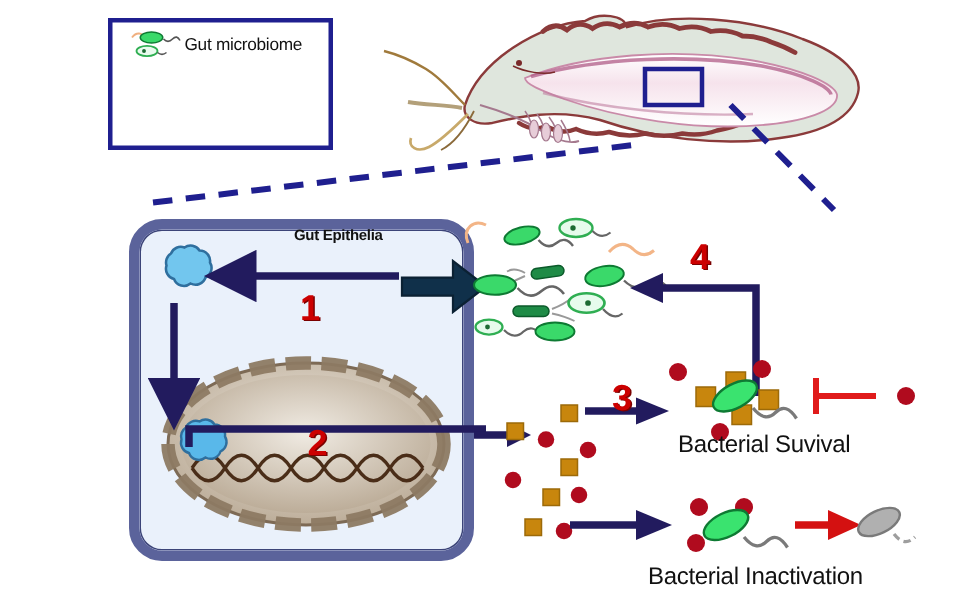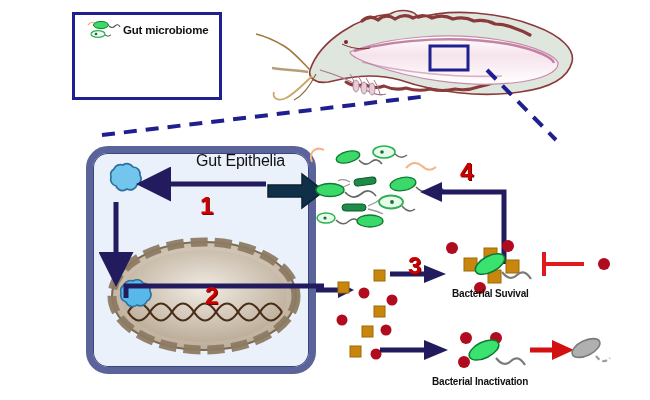--- a/index.html
+++ b/index.html
@@ -3,28 +3,28 @@
 <meta charset="utf-8">
 <style>
   html,body{margin:0;padding:0;background:#ffffff;}
   body{width:650px;height:400px;position:relative;overflow:hidden;
        font-family:"Liberation Sans",sans-serif;}
   .abs{position:absolute;}
   
   #legend{left:72px;top:12px;width:150px;height:88px;
           border:3px solid #1f1f8f;background:#ffffff;box-sizing:border-box;}
   .leg-row{display:flex;align-items:center;height:29px;padding-left:8px;}
-  .leg-lab{font-size:11.5px;font-weight:bold;color:#111;letter-spacing:-0.2px;text-align:right;}
+  .leg-lab{font-size:11.5px;font-weight:normal;color:#111;letter-spacing:-0.2px;text-align:right;}
   .leg-ico{width:40px;display:flex;justify-content:center;align-items:center;}
   .sq-ico{width:10px;height:10px;background:#c8860d;border:1px solid #9c6a09;}
   .ci-ico{width:11px;height:11px;border-radius:50%;background:#b00b1e;}
   
-  #gut-epi-label{left:196px;top:152px;font-size:16px;font-weight:normal;color:#111;
+  #gut-epi-label{left:196px;top:152px;font-size:10px;font-weight:bold;color:#111;
                  letter-spacing:-0.2px;}
-  .res-label{font-size:10px;font-weight:bold;color:#111;letter-spacing:-0.2px;}
+  .res-label{font-size:16px;font-weight:normal;color:#111;letter-spacing:-0.2px;}
   #surv-label{left:452px;top:288px;}
   #inact-label{left:432px;top:376px;}
   
   .num{font-size:24px;font-weight:bold;color:#cc0000;
        text-shadow:1px 1px 0 #7a0000;font-family:"Liberation Sans",sans-serif;}
   #num1{left:200px;top:192px;}
   #num2{left:205px;top:282px;}
   #num3{left:408px;top:252px;}
   #num4{left:460px;top:158px;}
   

